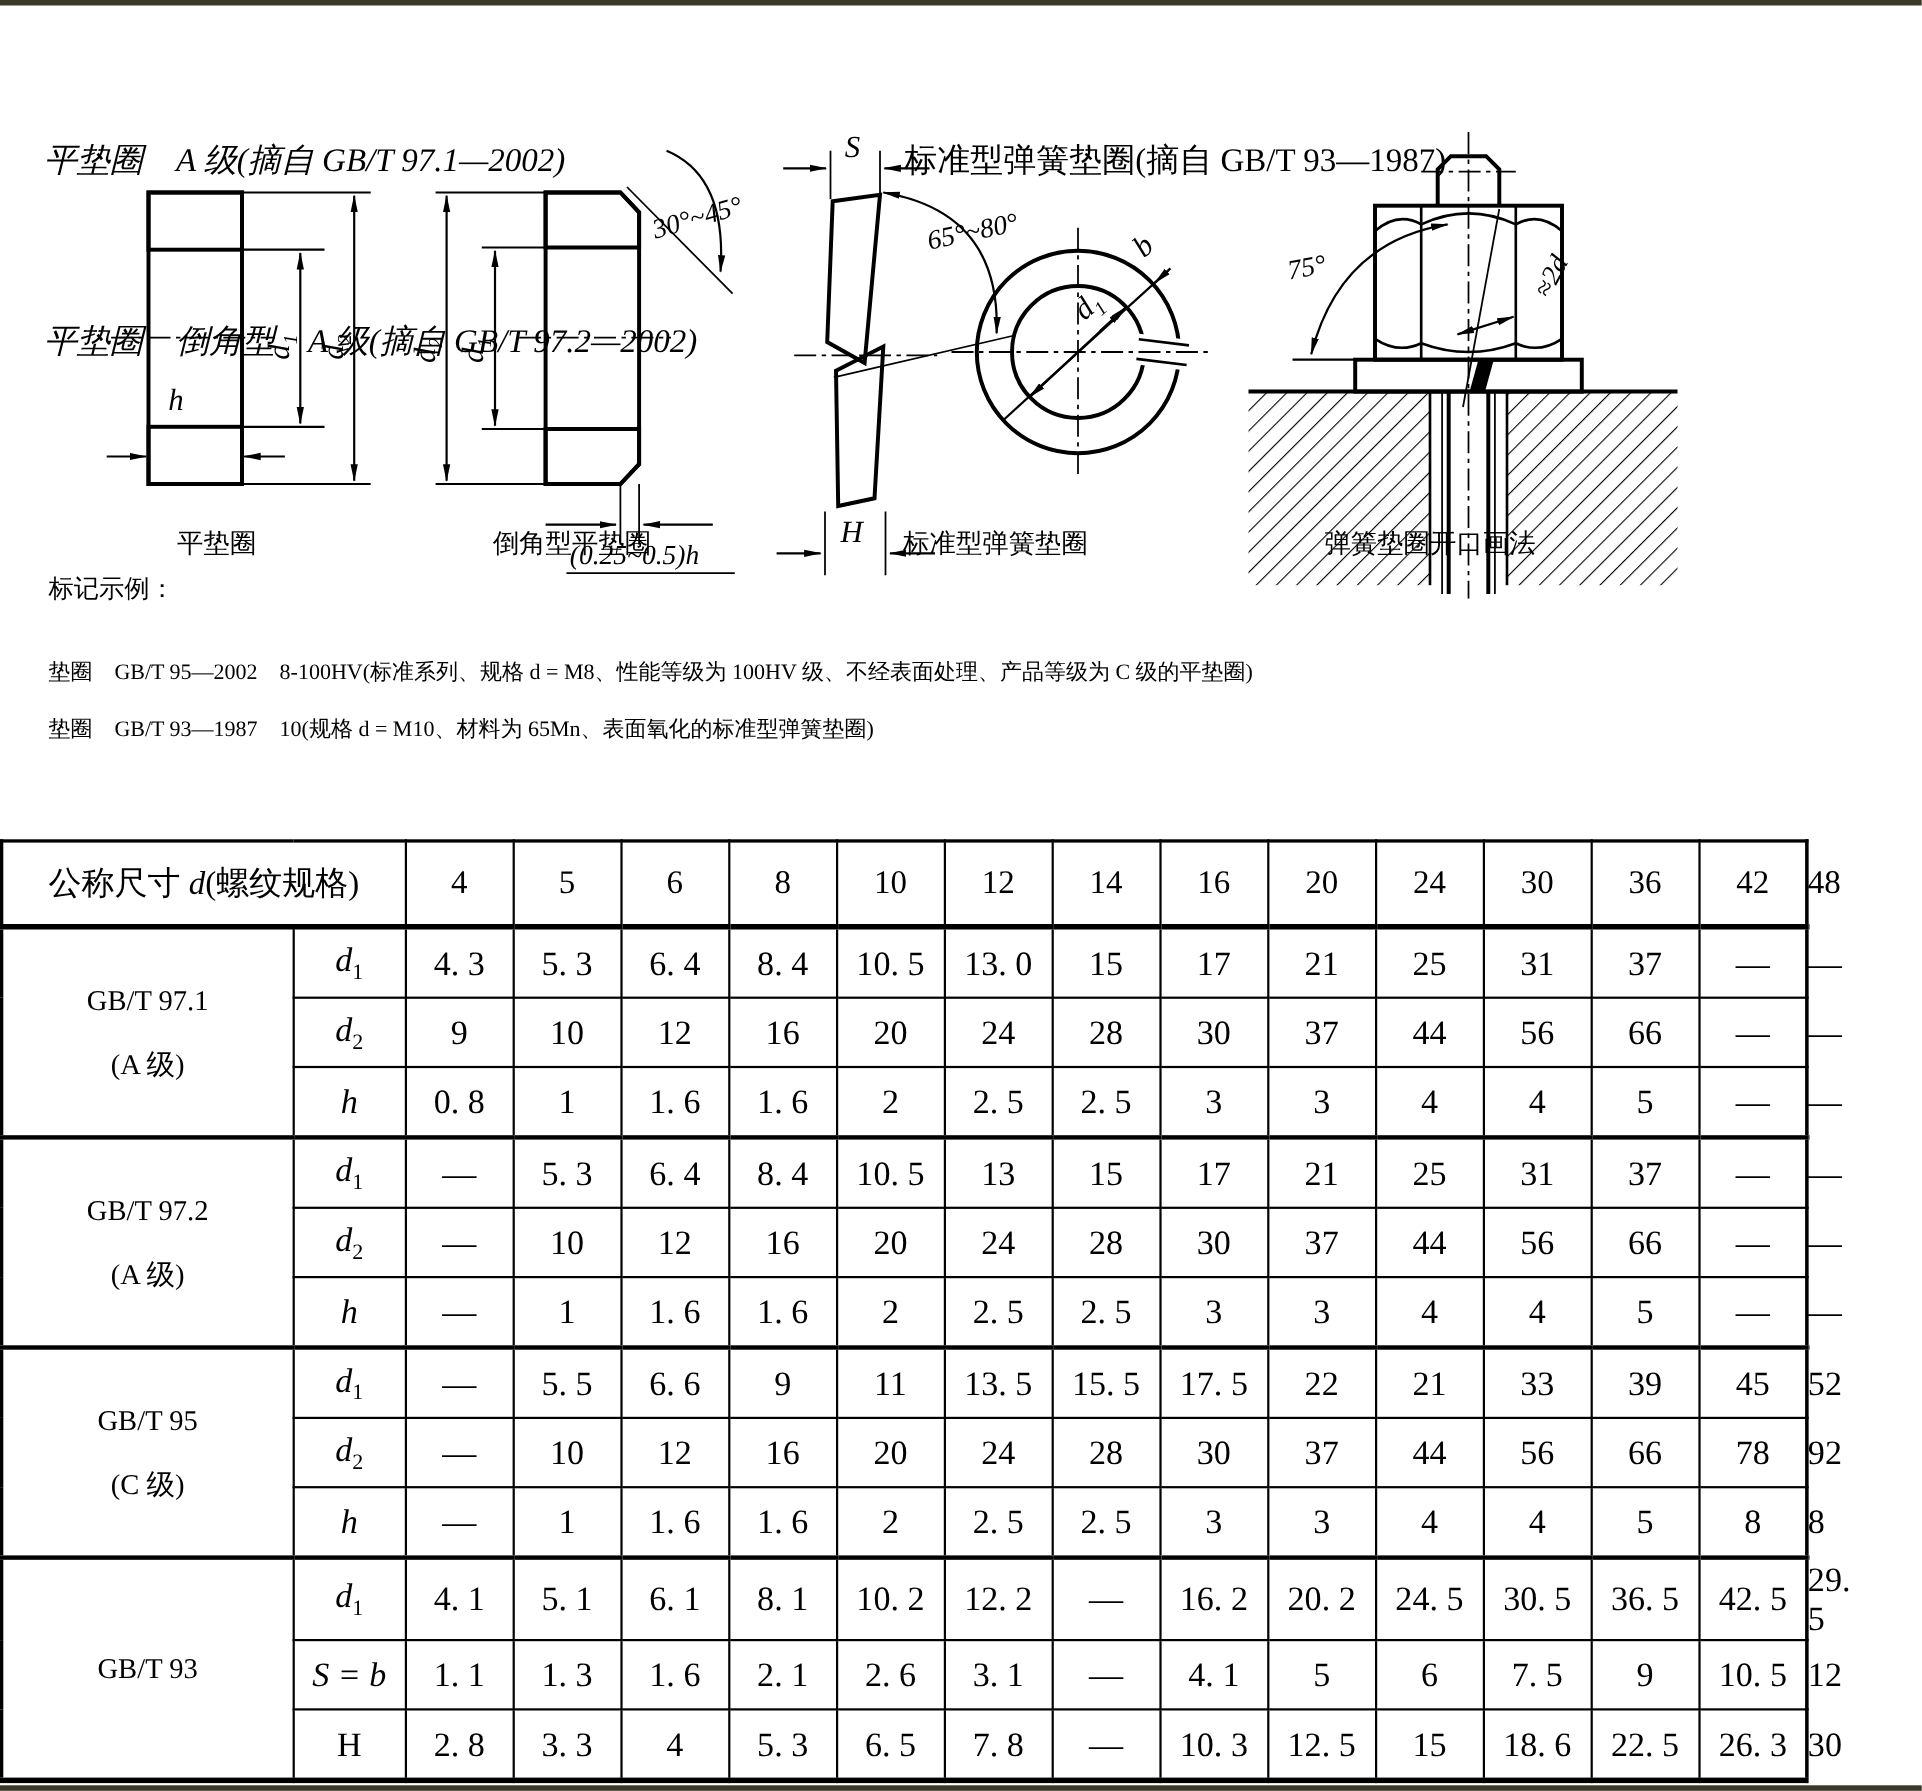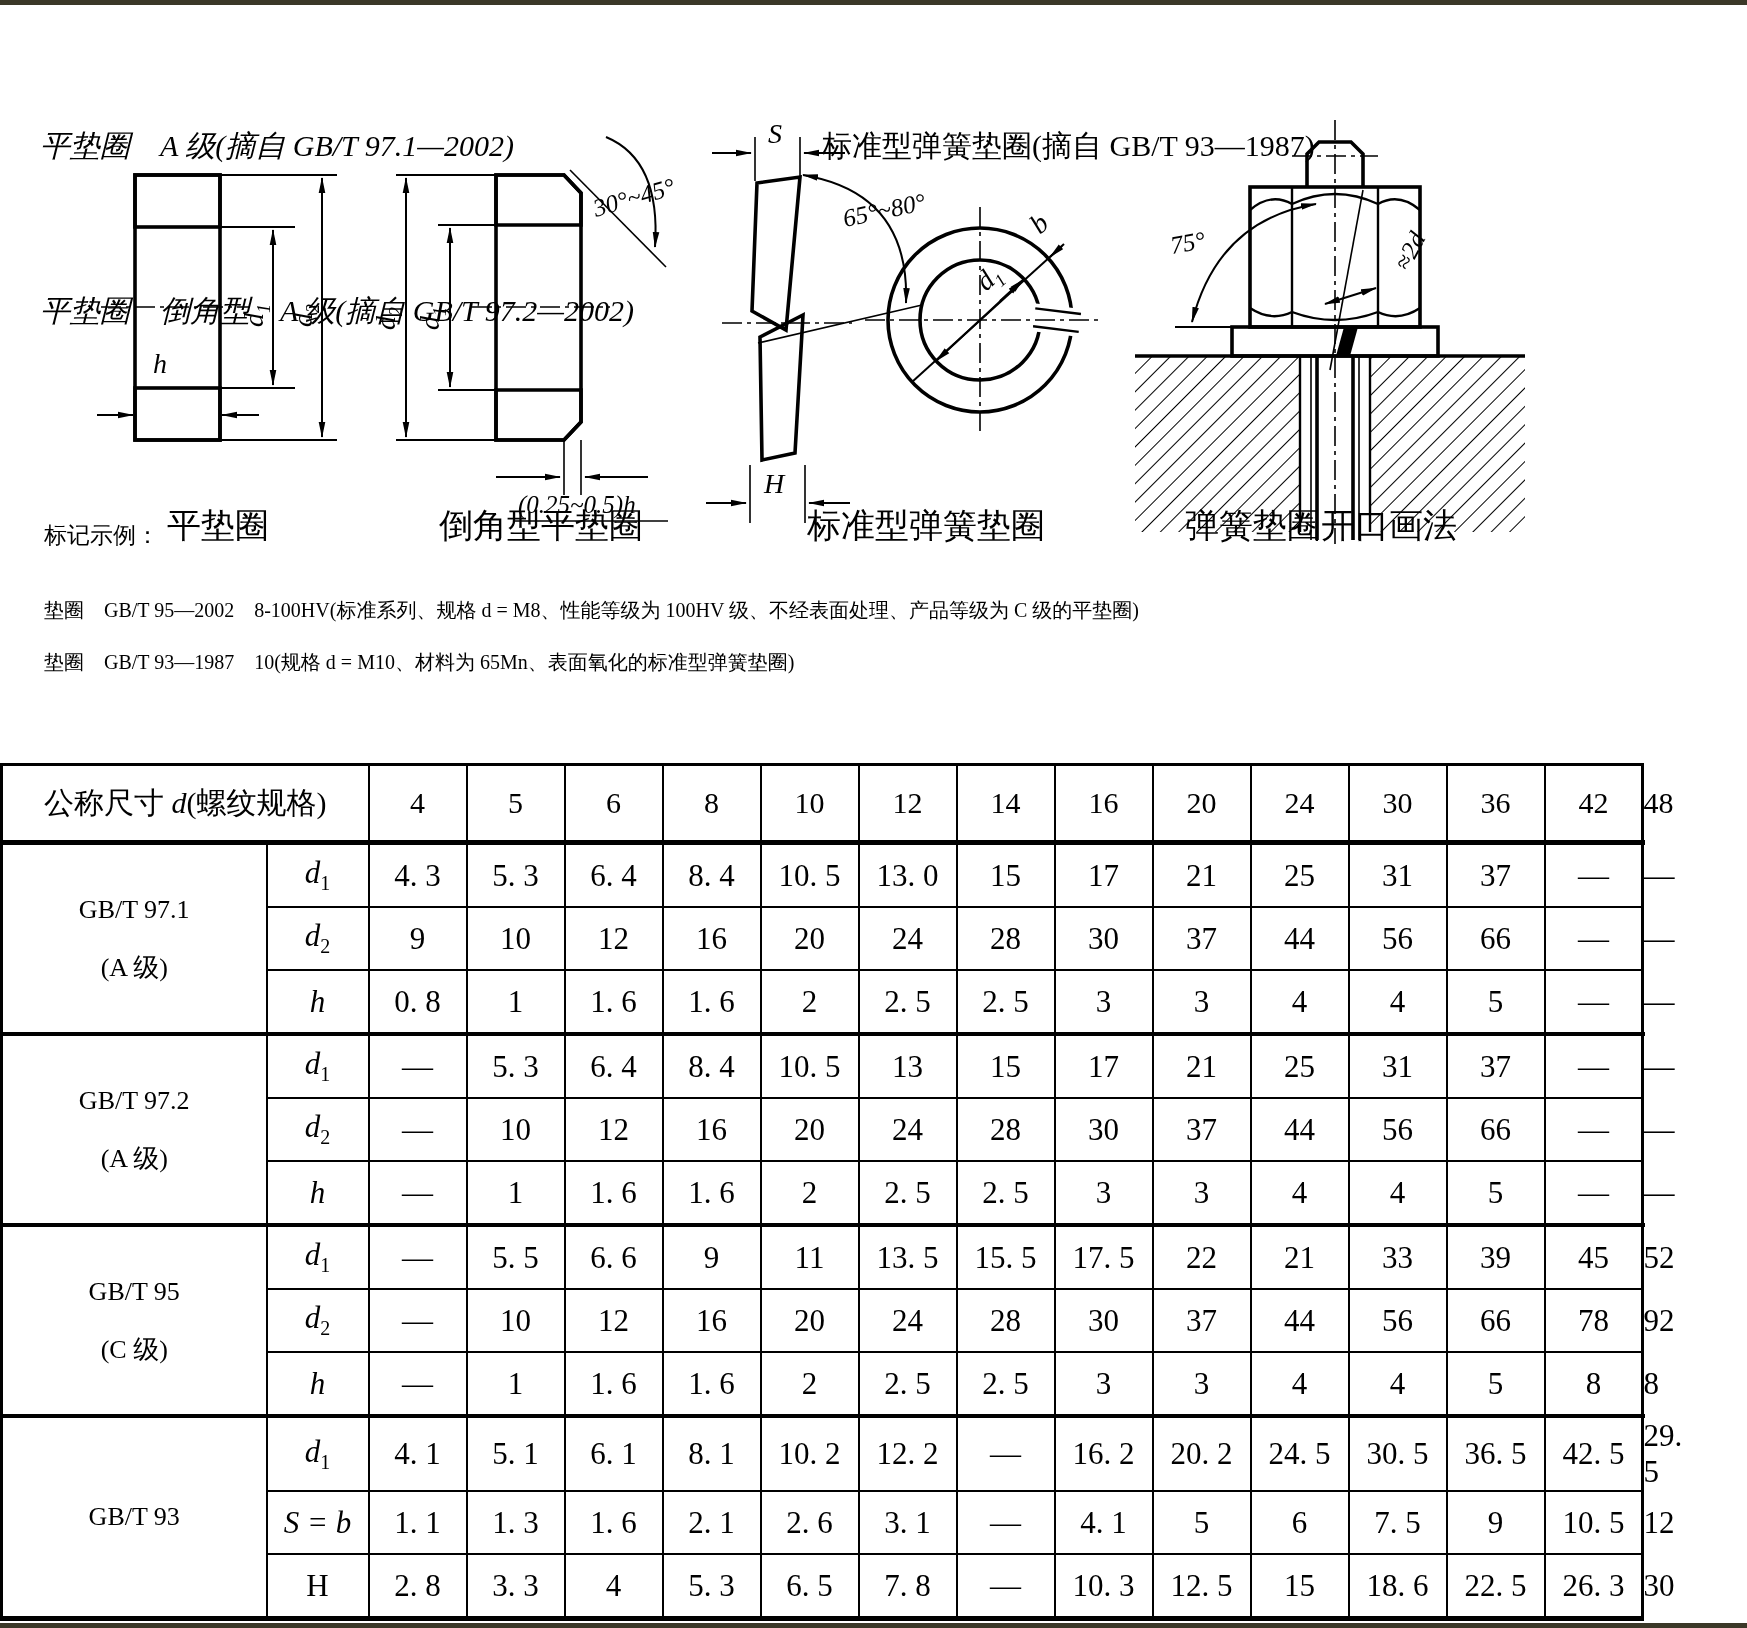--- a/index.html
+++ b/index.html
@@ -6,21 +6,21 @@
   body{
     width:1747px;height:1628px;position:relative;background:#ffffff;color:#000;
     font-family:"Liberation Serif","DejaVu Serif",serif;overflow:hidden;
   }
   .scan-edge{position:absolute;left:0;right:0;background:#3b3828;}
   .scan-top{top:0;height:5px;}
   .scan-bottom{bottom:0;height:5px;}
   .hdr-block{position:absolute;font-size:30px;line-height:55px;white-space:pre;}
   .hdr-left{left:40px;top:8px;font-style:italic;}
   .hdr-right{left:822px;top:8px;}
-  .caption{position:absolute;top:503px;transform:translateX(-50%);font-size:34px;white-space:pre;margin-left:21px;}
+  .caption{position:absolute;top:478px;transform:translateX(-50%);font-size:24px;white-space:pre;}
   .marking-title{position:absolute;left:44px;top:520px;font-size:23px;}
   .example{position:absolute;left:44px;font-size:20px;white-space:pre;}
   .ex1{top:597px;}
   .ex2{top:649px;}
   .diagram{position:absolute;overflow:visible;}
   .dlabel{font-family:"Liberation Serif","DejaVu Serif",serif;font-style:italic;font-size:28px;fill:#000;}
   .dlabel-sm{font-family:"Liberation Serif","DejaVu Serif",serif;font-style:italic;font-size:25px;fill:#000;}
   .ss{font-size:18px;}
   .cl{stroke:#000;stroke-width:1.6;stroke-dasharray:20 5 4 5;fill:none;}
   .thin{stroke:#000;stroke-width:1.6;fill:none;}

